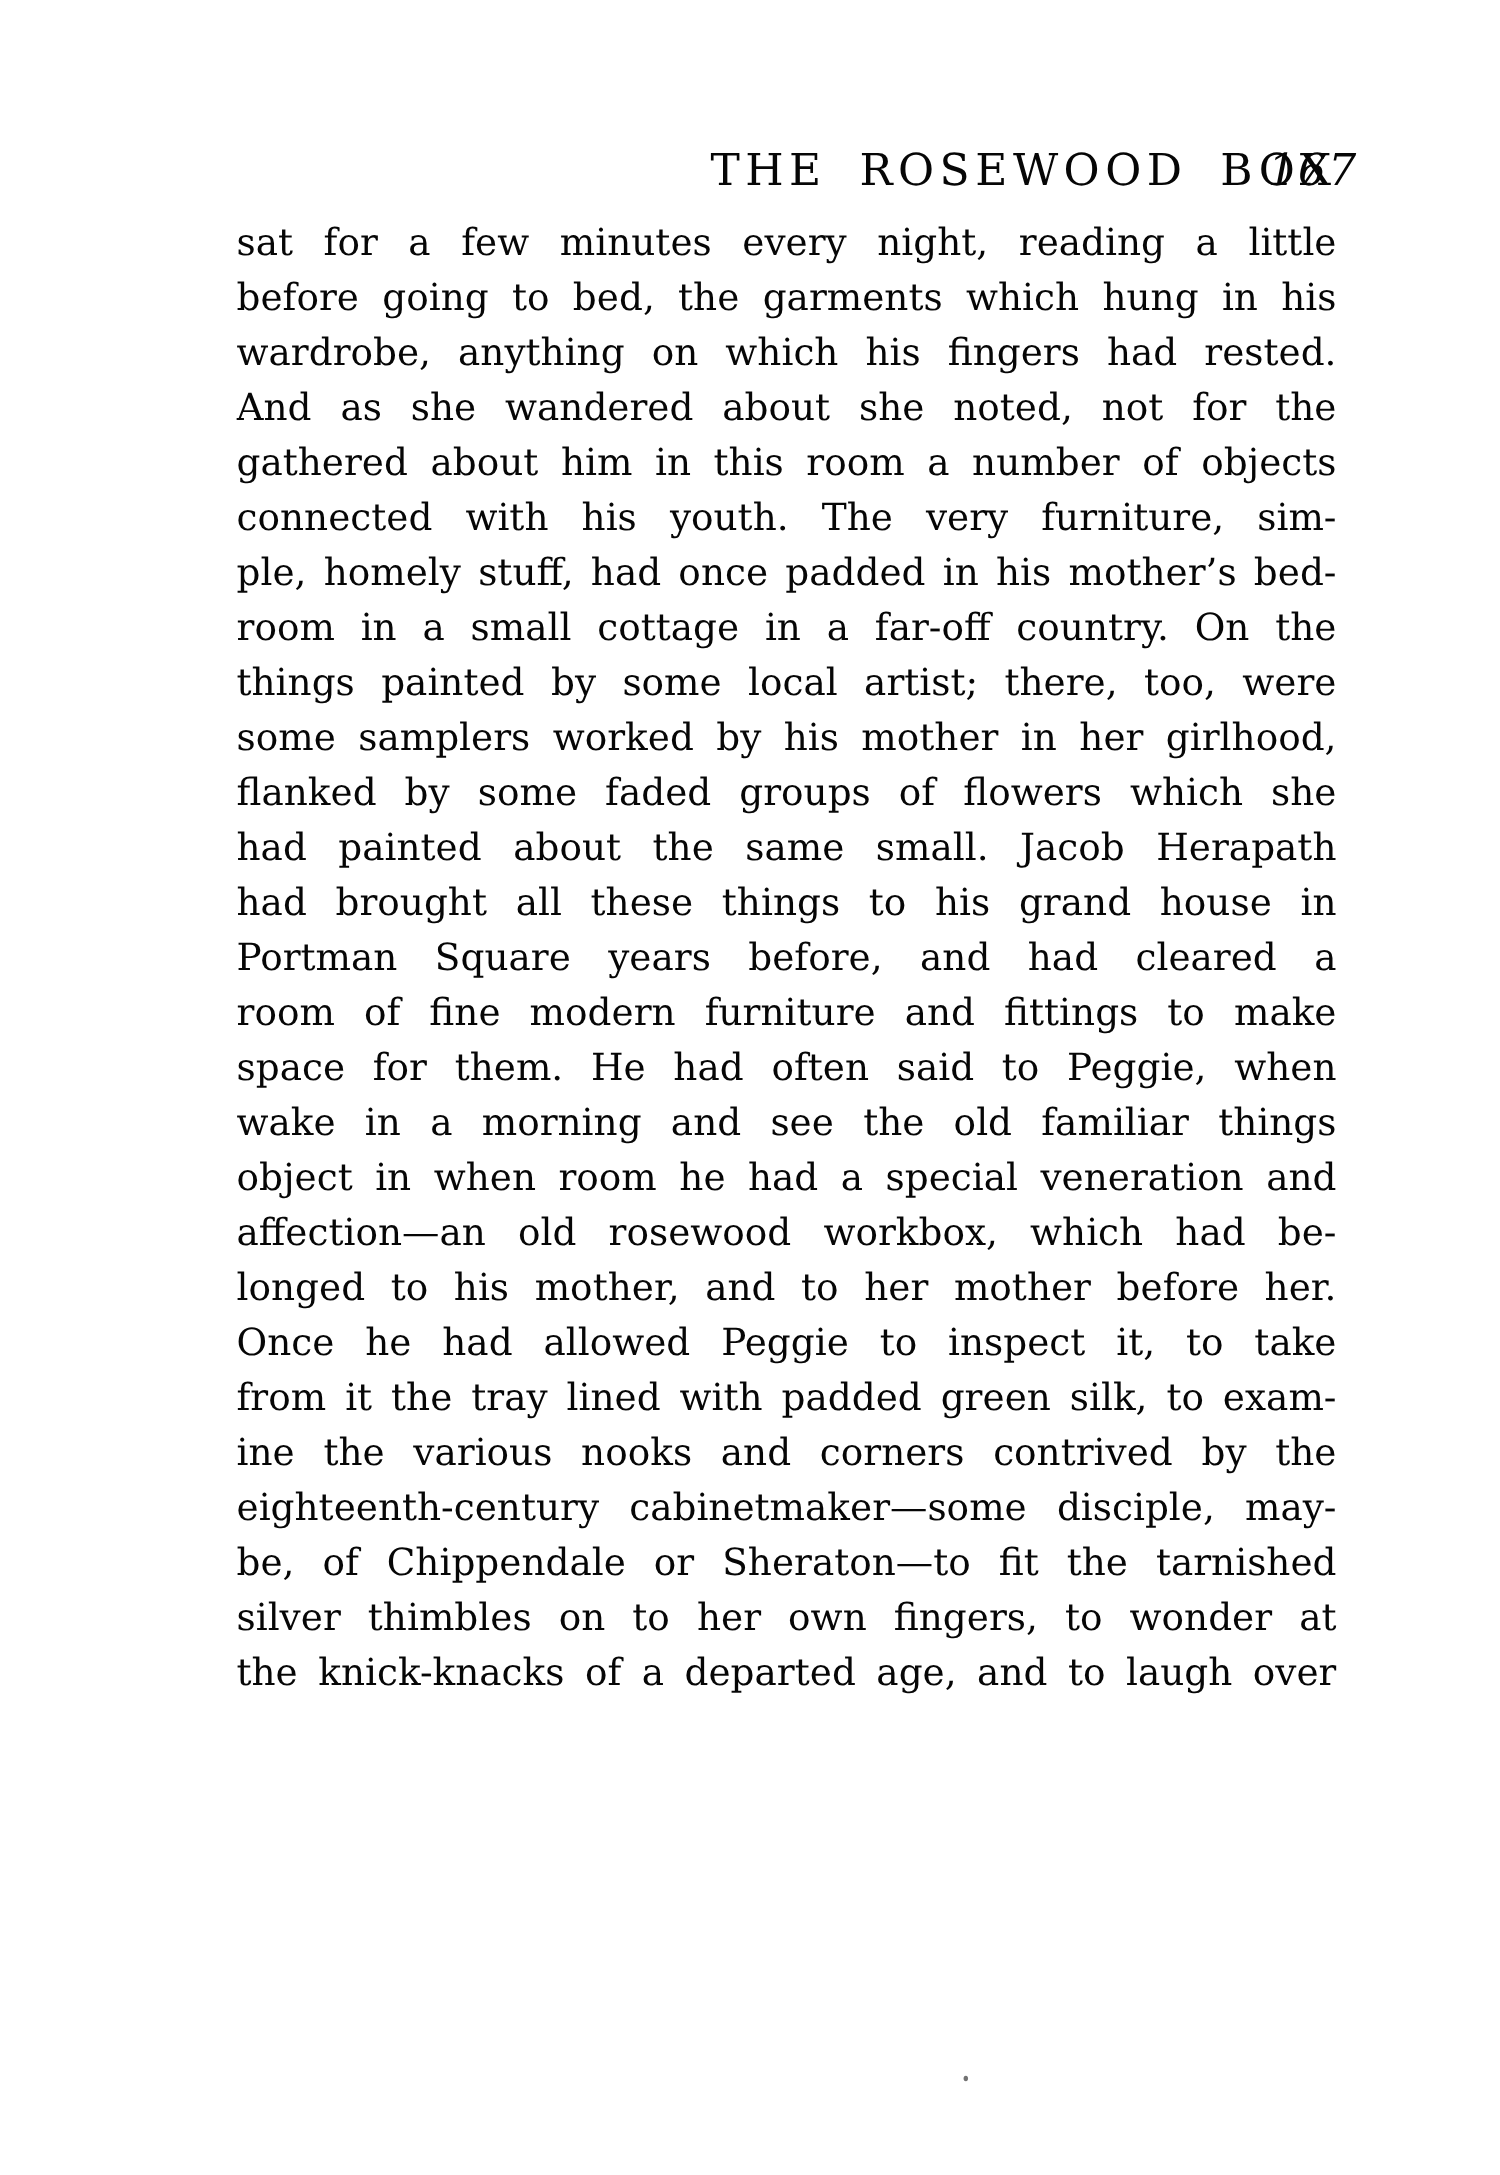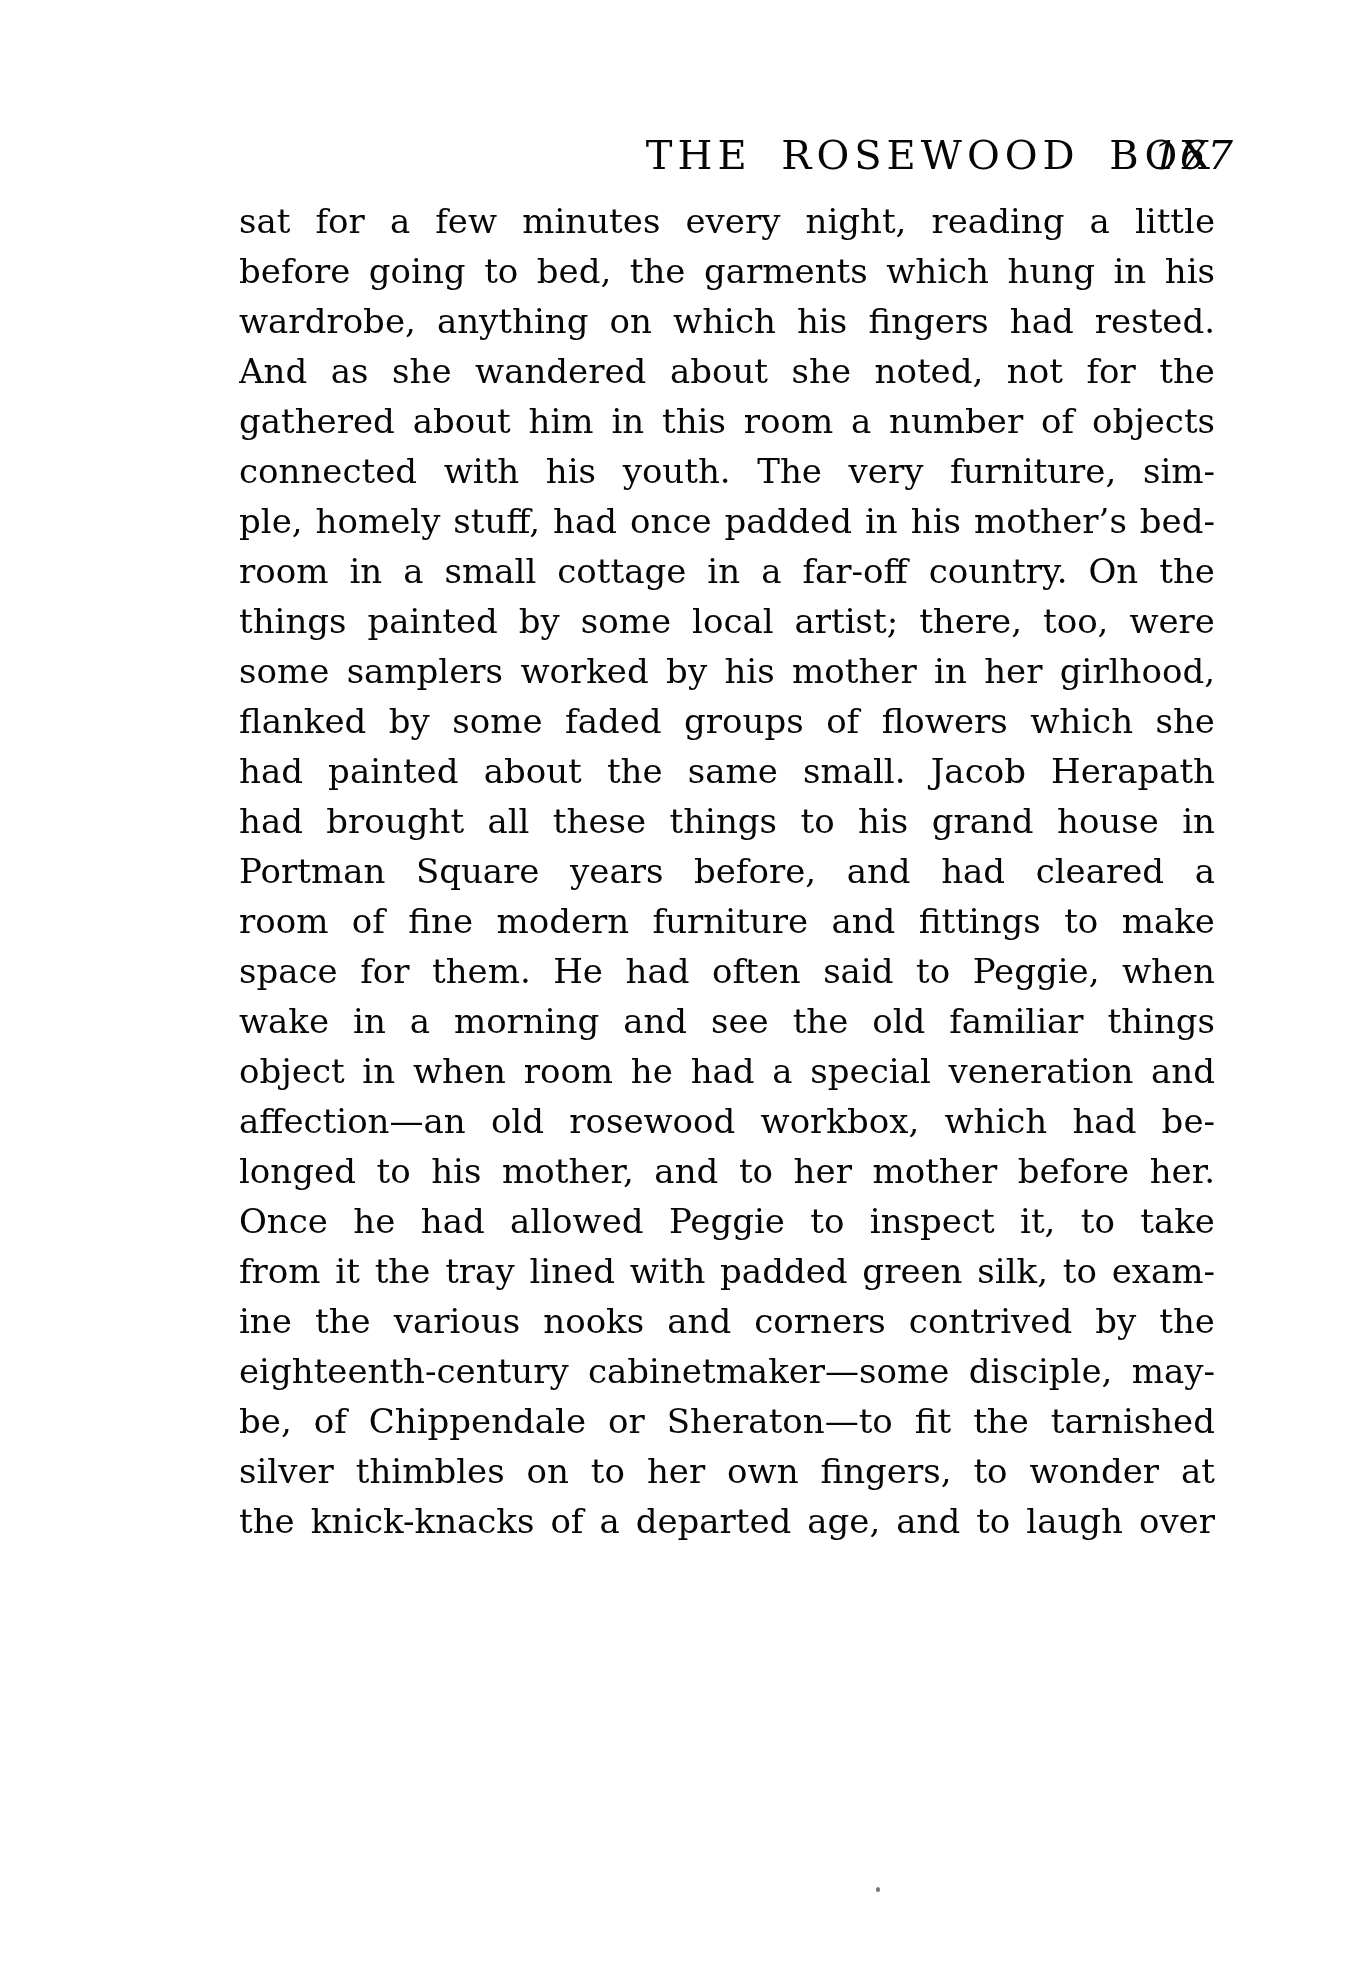--- a/index.html
+++ b/index.html
@@ -36,21 +36,20 @@
   .pagenum {
     position: absolute;
     right: -20px;
     top: 0;
     letter-spacing: 2px;
     word-spacing: normal;
     font-style: italic;
   }
   .body-text {
     margin-top: 16px;
-    margin-left: 24px;
   }
   .body-text .line {
     font-size: 34px;
     height: 50px;
     line-height: 50px;
     text-align: justify;
     text-align-last: justify;
     overflow: hidden;
     white-space: normal;
   }

